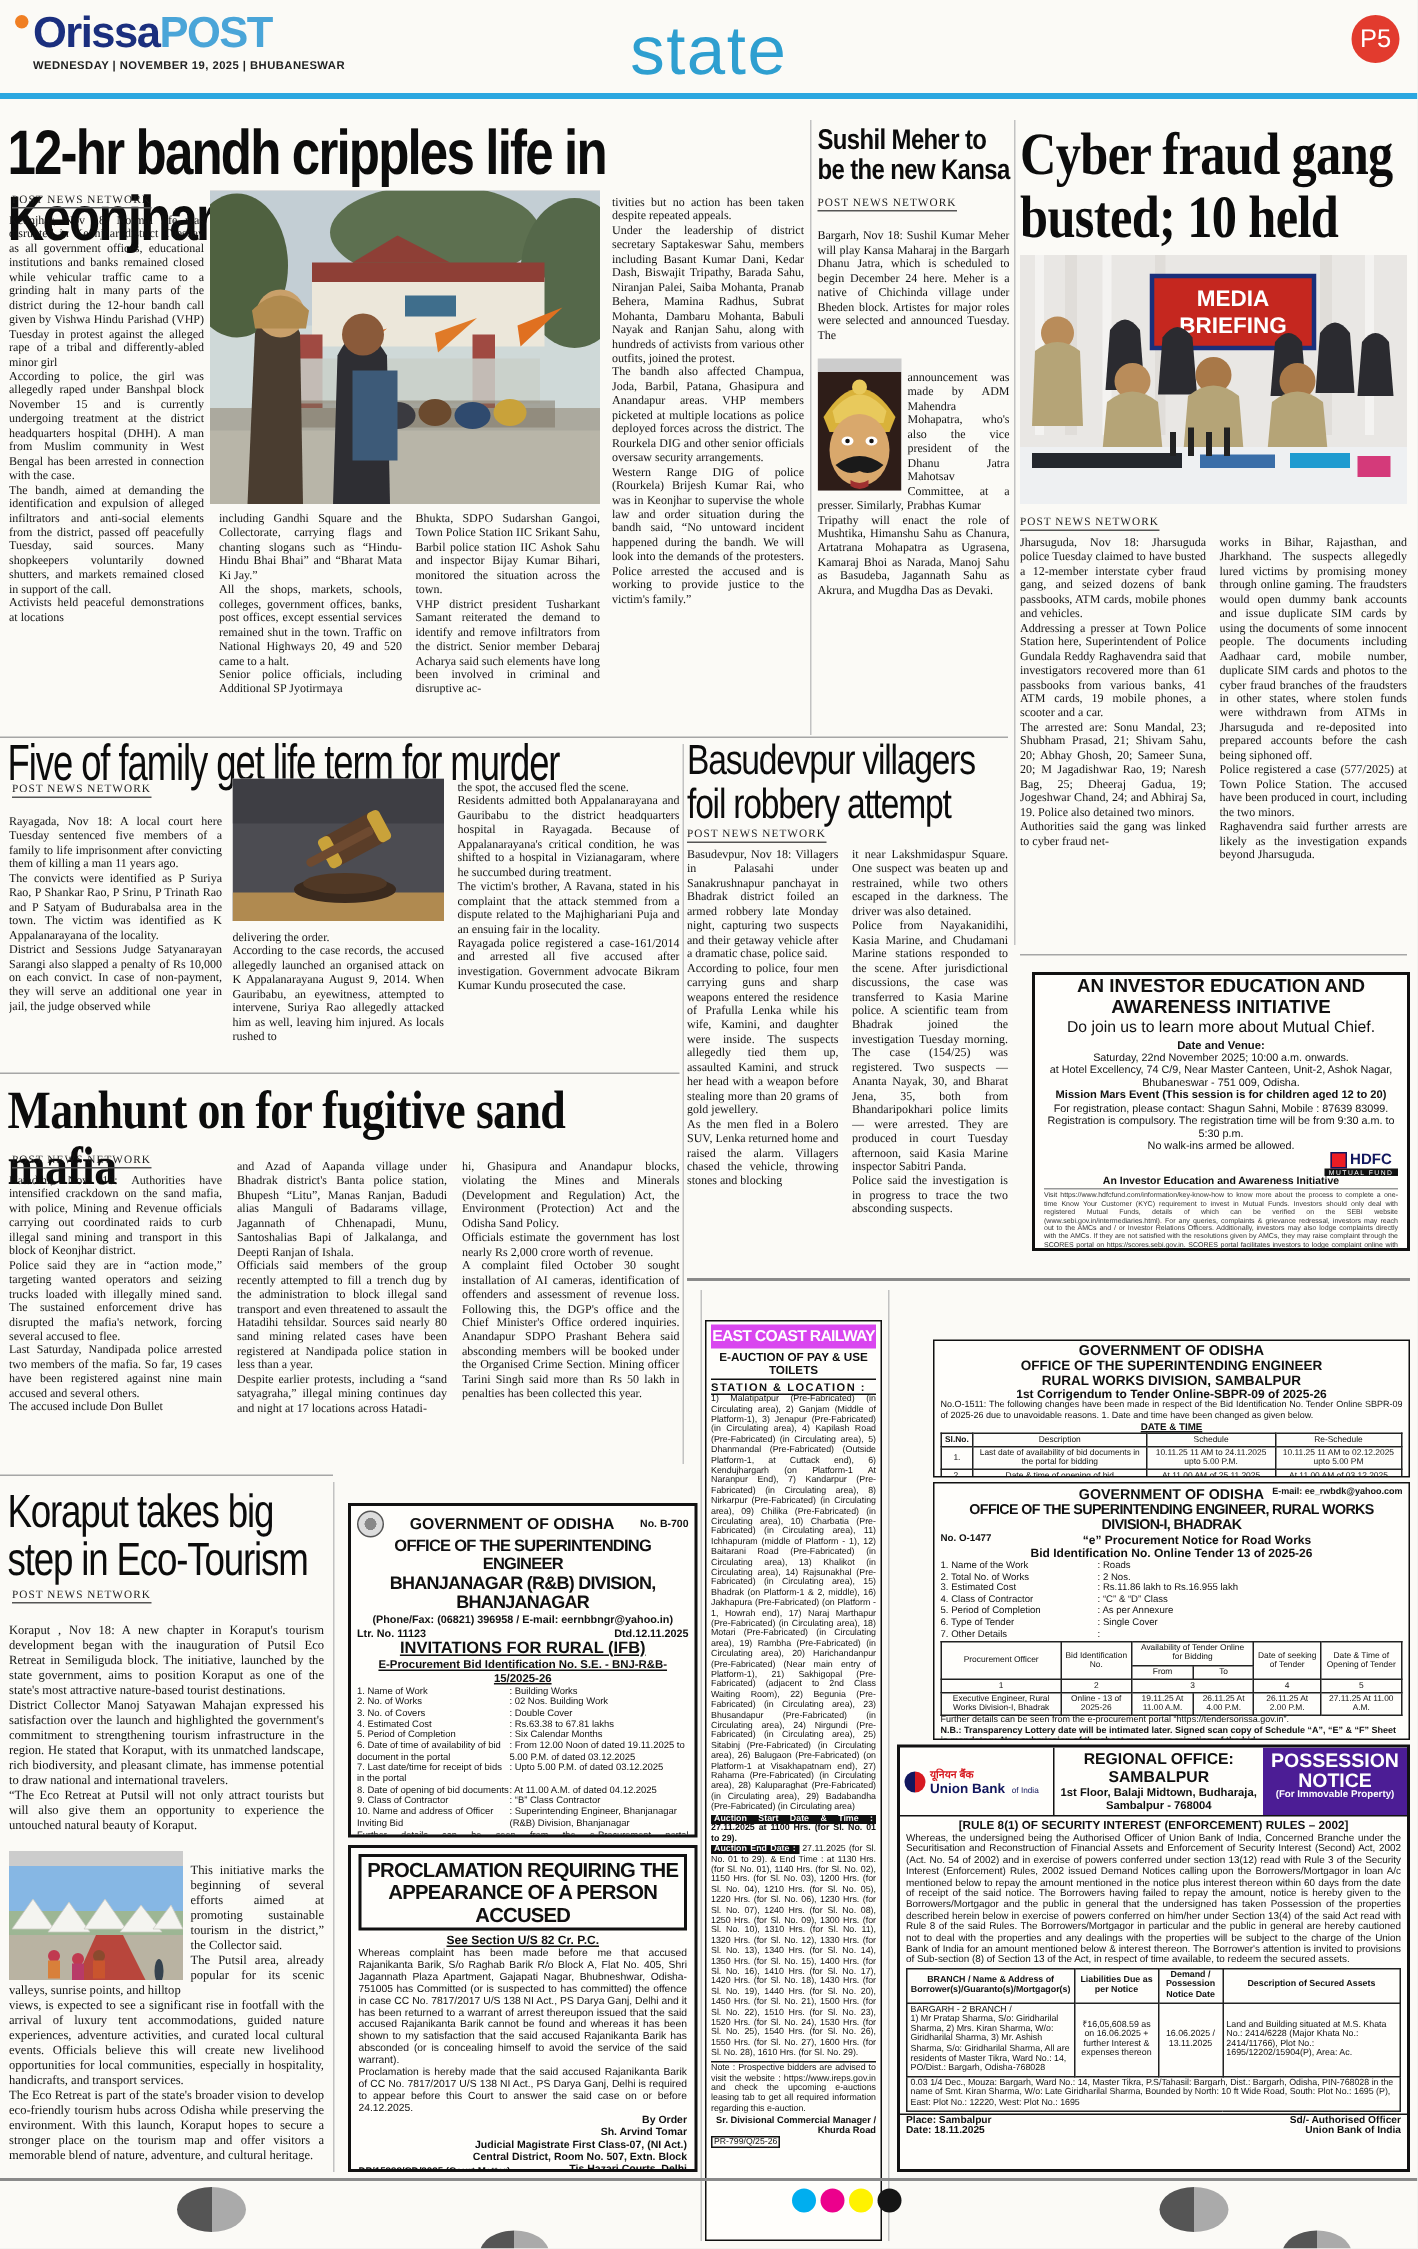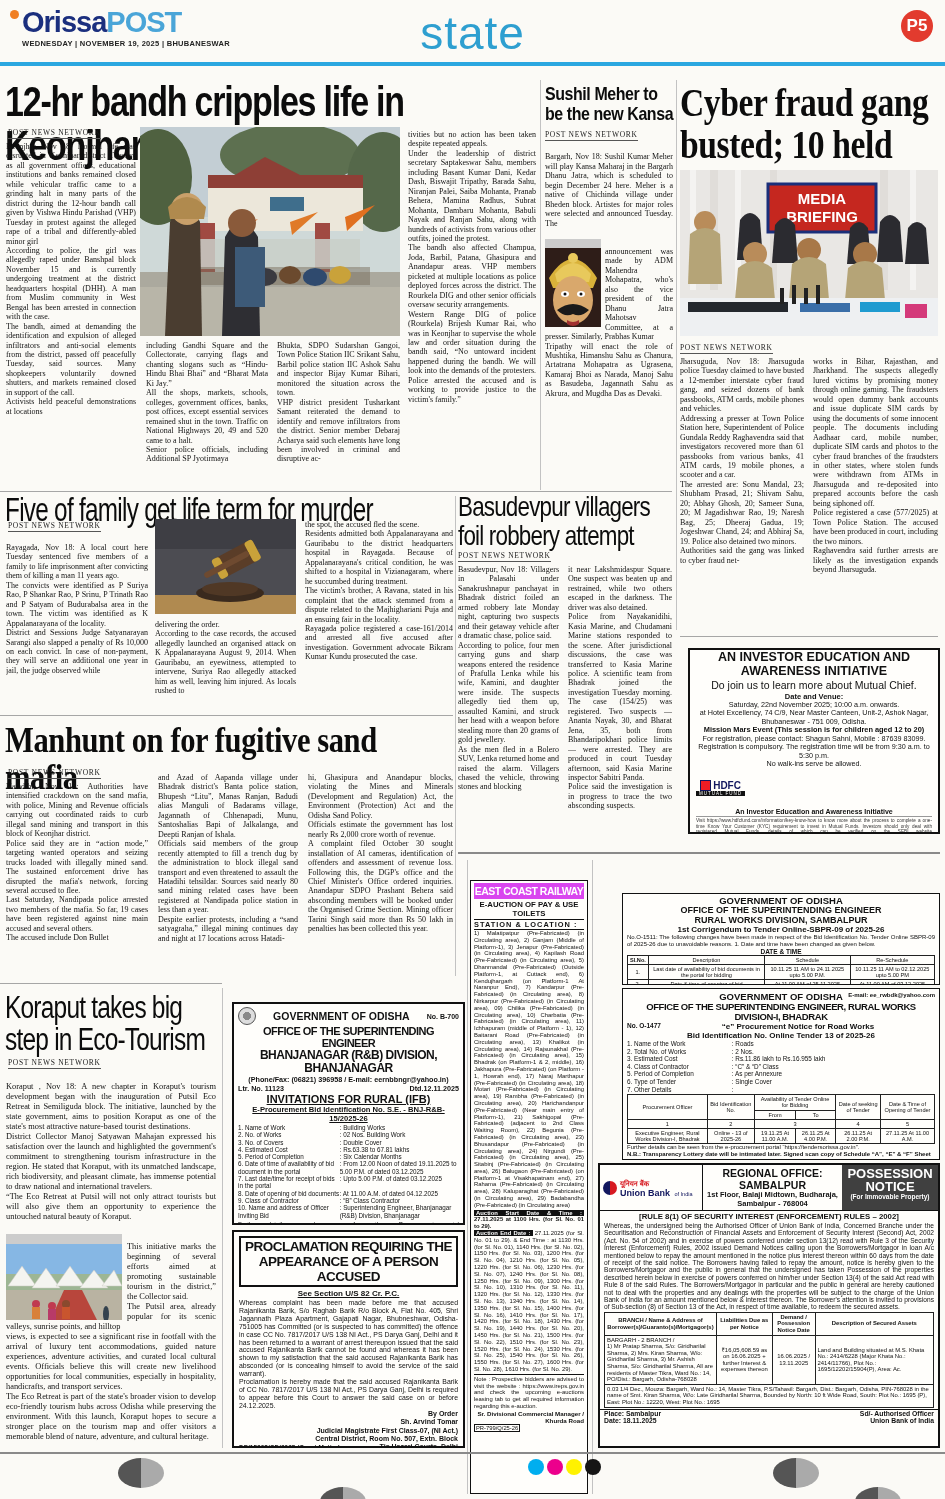--- a/index.html
+++ b/index.html
@@ -40,21 +40,21 @@
       <span style="width:9px;height:9px;border-radius:50%;background:#f07f23;display:inline-block;margin:2px 3px 0 0"></span>
       <div>
         <div style="font-family:'Liberation Sans',sans-serif;font-weight:800;font-size:29px;line-height:29px;letter-spacing:-1px">
           <span style="color:#1b2f7e">Orissa</span><span style="color:#4aa5d8">POST</span>
         </div>
         <div style="font-family:'Liberation Sans',sans-serif;font-weight:700;font-size:7.5px;color:#222;letter-spacing:.3px;margin-top:2px">WEDNESDAY | NOVEMBER 19, 2025 | BHUBANESWAR</div>
       </div>
     </div>
   </div>
   <div class="abs" style="left:0;right:0;top:6px;text-align:center;font-family:'Liberation Sans',sans-serif;font-weight:300;font-size:46px;color:#2e9fd0;letter-spacing:1px">state</div>
-  <div class="abs" style="left:901px;top:10px;width:32px;height:32px;border-radius:50%;background:#e23b2e;color:#fff;font-family:'Liberation Sans',sans-serif;font-weight:700;font-size:17px;line-height:32px;text-align:center">P5</div>
+  <div class="abs" style="left:901px;top:10px;width:32px;height:32px;border-radius:50%;background:#e23b2e;color:#fff;font-family:'Liberation Sans',sans-serif;font-weight:400;font-size:17px;line-height:32px;text-align:center">P5</div>
   <div class="abs" style="left:0;top:62px;width:945px;height:4px;background:#2ba7e0"></div>
 
   <div class="abs headline hl-sansbold" style="left:5px;top:80px;width:660px;font-size:42px;transform:scaleX(.81)">12-hr bandh cripples life in Keonjhar</div>
   <div class="abs byline" style="left:8px;top:128px">POST NEWS NETWORK</div>
   <div class="abs photo" style="left:140px;top:127px;width:260px;height:209px">
     <svg width="260" height="209" viewBox="0 0 260 209">
       <rect width="260" height="209" fill="#cfd9d8"></rect>
       <rect y="0" width="260" height="90" fill="#c3ced4"></rect>
       <ellipse cx="18" cy="50" rx="34" ry="48" fill="#4f6140"></ellipse>
       <ellipse cx="150" cy="28" rx="70" ry="32" fill="#5d7050"></ellipse>
@@ -359,22 +359,22 @@
     <div class="ctr bold" style="font-size:12.5px;line-height:14px;white-space:pre-line">AN INVESTOR EDUCATION AND
 AWARENESS INITIATIVE</div>
     <div class="ctr" style="font-size:10.5px;margin-top:1px">Do join us to learn more about Mutual Chief.</div>
     <div class="ctr bold" style="font-size:7.5px;margin-top:1px">Date and Venue:</div>
     <div class="ctr" style="font-size:7.2px;line-height:8.4px">Saturday, 22nd November 2025; 10:00 a.m. onwards.</div>
     <div class="ctr" style="font-size:7.2px;line-height:8.4px">at Hotel Excellency, 74 C/9, Near Master Canteen, Unit-2, Ashok Nagar,</div>
     <div class="ctr" style="font-size:7.2px;line-height:8.4px">Bhubaneswar - 751 009, Odisha.</div>
     <div class="ctr bold" style="font-size:7.4px;line-height:8.6px">Mission Mars Event (This session is for children aged 12 to 20)</div>
     <div class="ctr" style="font-size:7.2px;line-height:8.4px">For registration, please contact: Shagun Sahni, Mobile : 87639 83099.</div>
     <div class="ctr" style="font-size:7.2px;line-height:8.4px">Registration is compulsory. The registration time will be from 9:30 a.m. to 5:30 p.m.</div>
-    <div class="ctr" style="font-size:7.2px;line-height:8.4px">No walk-ins serve be allowed.</div>
-    <div style="display:flex;justify-content:flex-start;margin:12px 0">
+    <div class="ctr" style="font-size:7.2px;line-height:8.4px">No walk-ins armed be allowed.</div>
+    <div style="display:flex;justify-content:flex-end;margin:0 0">
       <div style="text-align:center">
         <div style="display:flex;align-items:center;gap:2px;justify-content:center">
           <span style="width:9px;height:9px;background:#ed1c24;display:inline-block;border:1.5px solid #12175e"></span>
           <span class="bold" style="font-size:10px;color:#12175e">HDFC</span>
         </div>
         <div style="background:#111;color:#fff;font-size:4.5px;letter-spacing:1px;padding:0 3px">MUTUAL FUND</div>
       </div>
     </div>
     <div class="ctr bold" style="font-size:7px">An Investor Education and Awareness Initiative</div>
     <div style="font-size:4.7px;line-height:5.4px;text-align:justify;color:#333;border-top:1px solid #999;margin-top:1px;padding-top:1px">Visit https://www.hdfcfund.com/information/key-know-how to know more about the process to complete a one-time Know Your Customer (KYC) requirement to invest in Mutual Funds. Investors should only deal with registered Mutual Funds, details of which can be verified on the SEBI website (www.sebi.gov.in/intermediaries.html). For any queries, complaints &amp; grievance redressal, investors may reach out to the AMCs and / or Investor Relations Officers. Additionally, investors may also lodge complaints directly with the AMCs. If they are not satisfied with the resolutions given by AMCs, they may raise complaint through the SCORES portal on https://scores.sebi.gov.in. SCORES portal facilitates investors to lodge complaint online with SEBI and subsequently view its status. In case the investor is not satisfied with the resolution of the complaints raised directly with the AMCs or through the SCORES portal, they may file any complaint on the Smart ODR on https://smartodr.in/login.</div>
@@ -491,21 +491,21 @@
     <div style="display:flex;border-bottom:1.5px solid #111">
       <div style="width:96px;border-right:1.5px solid #111;padding:3px;display:flex;align-items:center;gap:3px">
         <span style="width:14px;height:14px;border-radius:50%;background:conic-gradient(#d71920 0 50%,#12175e 50% 100%);flex:0 0 auto"></span>
         <span style="line-height:7px"><span class="bold" style="font-size:7px;color:#d71920">यूनियन बैंक</span><br><span class="bold" style="font-size:9px;color:#12175e">Union Bank</span> <span style="font-size:5.5px;color:#12175e">of India</span></span>
       </div>
       <div style="flex:1;padding:2px;text-align:center">
         <div class="bold" style="font-size:10.5px">REGIONAL OFFICE: SAMBALPUR</div>
         <div class="bold" style="font-size:7.5px;line-height:8.5px;white-space:pre-line">1st Floor, Balaji Midtown, Budharaja,
 Sambalpur - 768004</div>
       </div>
-      <div style="width:92px;background:#404040;color:#fff;text-align:center;padding:2px">
+      <div style="width:92px;background:#4c1d95;color:#fff;text-align:center;padding:2px">
         <div class="bold" style="font-size:13px;line-height:13px;white-space:pre-line">POSSESSION
 NOTICE</div>
         <div class="bold" style="font-size:6.5px">(For Immovable Property)</div>
       </div>
     </div>
     <div class="ctr bold" style="font-size:7.8px;padding:1px 0">[RULE 8(1) OF SECURITY INTEREST (ENFORCEMENT) RULES – 2002]</div>
     <div style="font-size:6.6px;line-height:7.4px;text-align:justify;padding:0 4px">Whereas, the undersigned being the Authorised Officer of Union Bank of India, Concerned Branche under the Securitisation and Reconstruction of Financial Assets and Enforcement of Security Interest (Second) Act, 2002 (Act. No. 54 of 2002) and in exercise of powers conferred under section 13(12) read with Rule 3 of the Security Interest (Enforcement) Rules, 2002 issued Demand Notices calling upon the Borrowers/Mortgagor in loan A/c mentioned below to repay the amount mentioned in the notice plus interest thereon within 60 days from the date of receipt of the said notice. The Borrowers having failed to repay the amount, notice is hereby given to the Borrowers/Mortgagor and the public in general that the undersigned has taken Possession of the properties described herein below in exercise of powers conferred on him/her under Section 13(4) of the said Act read with Rule 8 of the said Rules. The Borrowers/Mortgagor in particular and the public in general are hereby cautioned not to deal with the properties and any dealings with the properties will be subject to the charge of the Union Bank of India for an amount mentioned below &amp; interest thereon. The Borrower's attention is invited to provisions of Sub-section (8) of Section 13 of the Act, in respect of time available, to redeem the secured assets.</div>
     <table style="width:calc(100% - 8px);margin:1px 4px;font-size:5.9px;line-height:6.6px">
       <tbody>
           <tr class="ctr">

